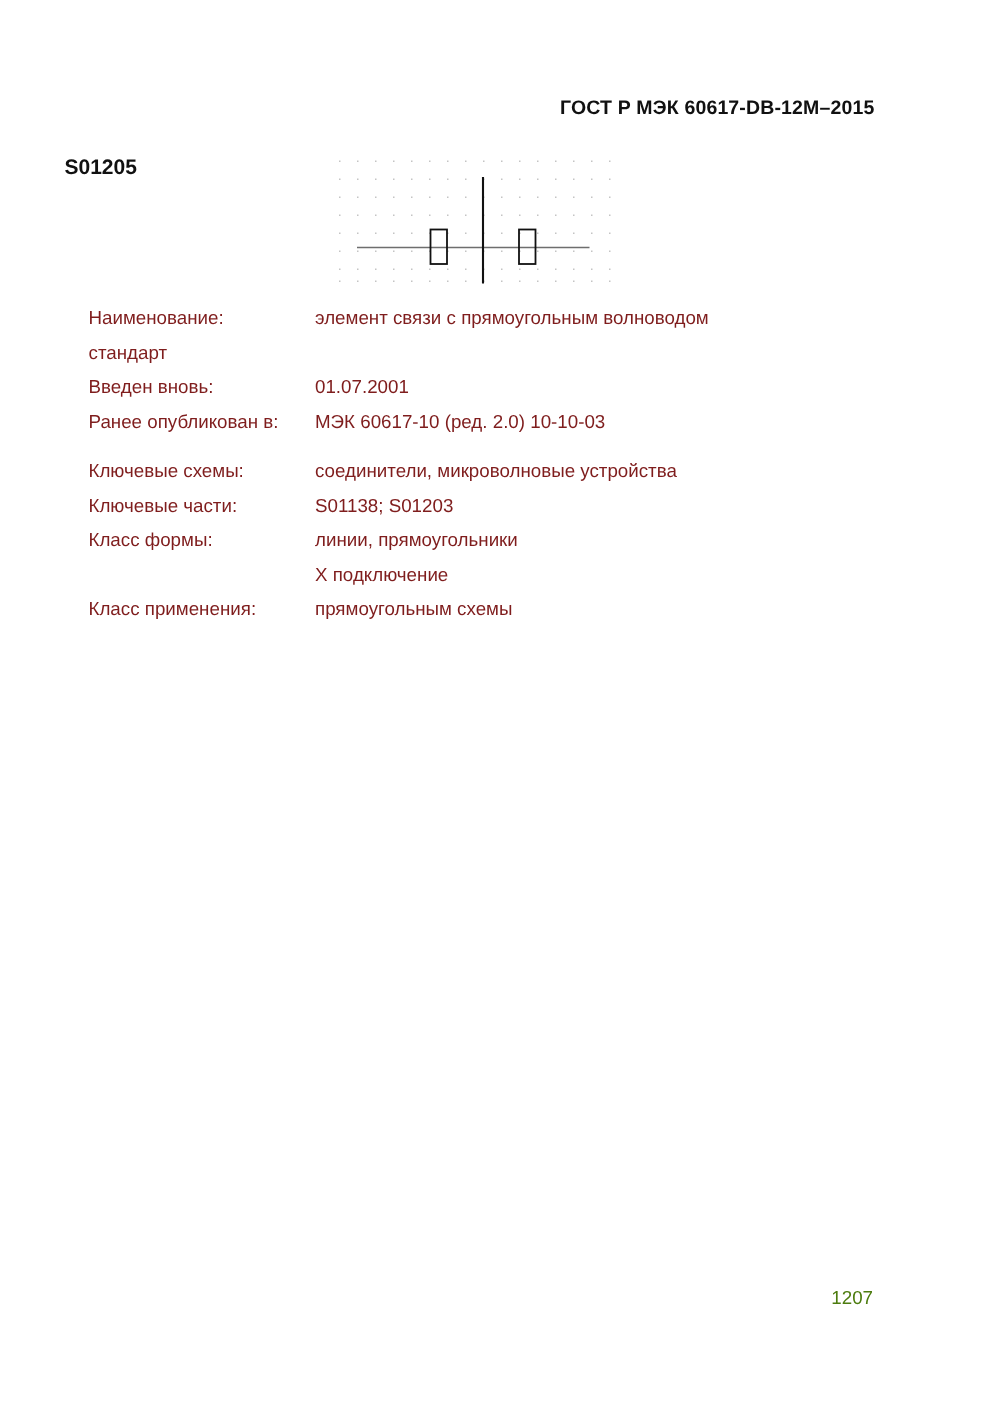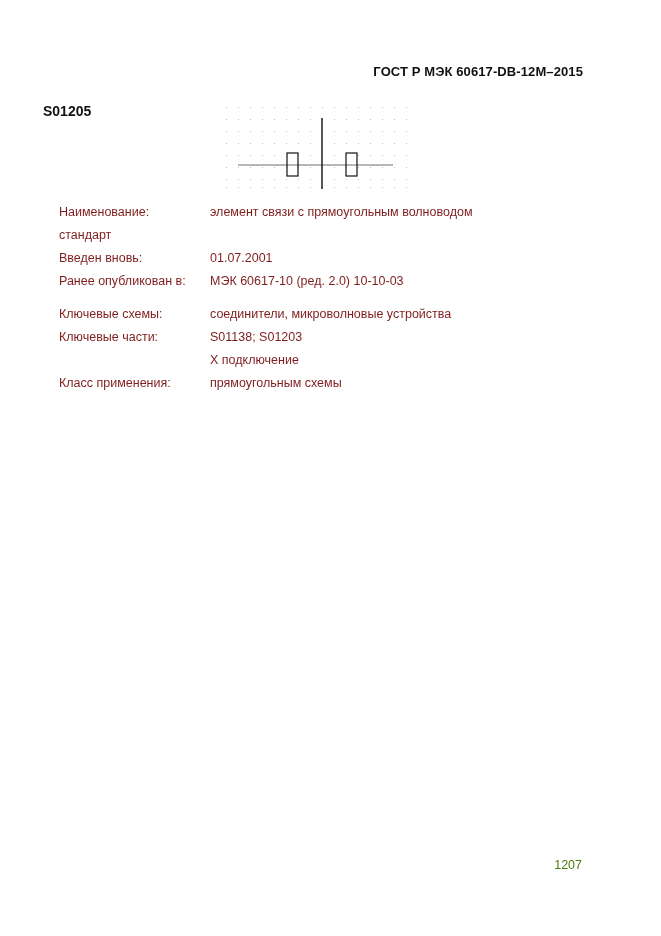--- a/index.html
+++ b/index.html
@@ -238,20 +238,24 @@
 
     <div class="row">
       <span class="label">Ключевые схемы:</span>
       <span class="value">соединители, микроволновые устройства</span>
     </div>
     <div class="row">
       <span class="label">Ключевые части:</span>
       <span class="value">S01138; S01203</span>
     </div>
     <div class="row">
+      <span class="label">Класс формы:</span>
+      <span class="value">линии, прямоугольники</span>
+    </div>
+    <div class="row">
       <span class="label"></span>
       <span class="value">X подключение</span>
     </div>
     <div class="row">
       <span class="label">Класс применения:</span>
       <span class="value">прямоугольным схемы</span>
     </div>
   </div>
 
   <div class="page-number">1207</div>

